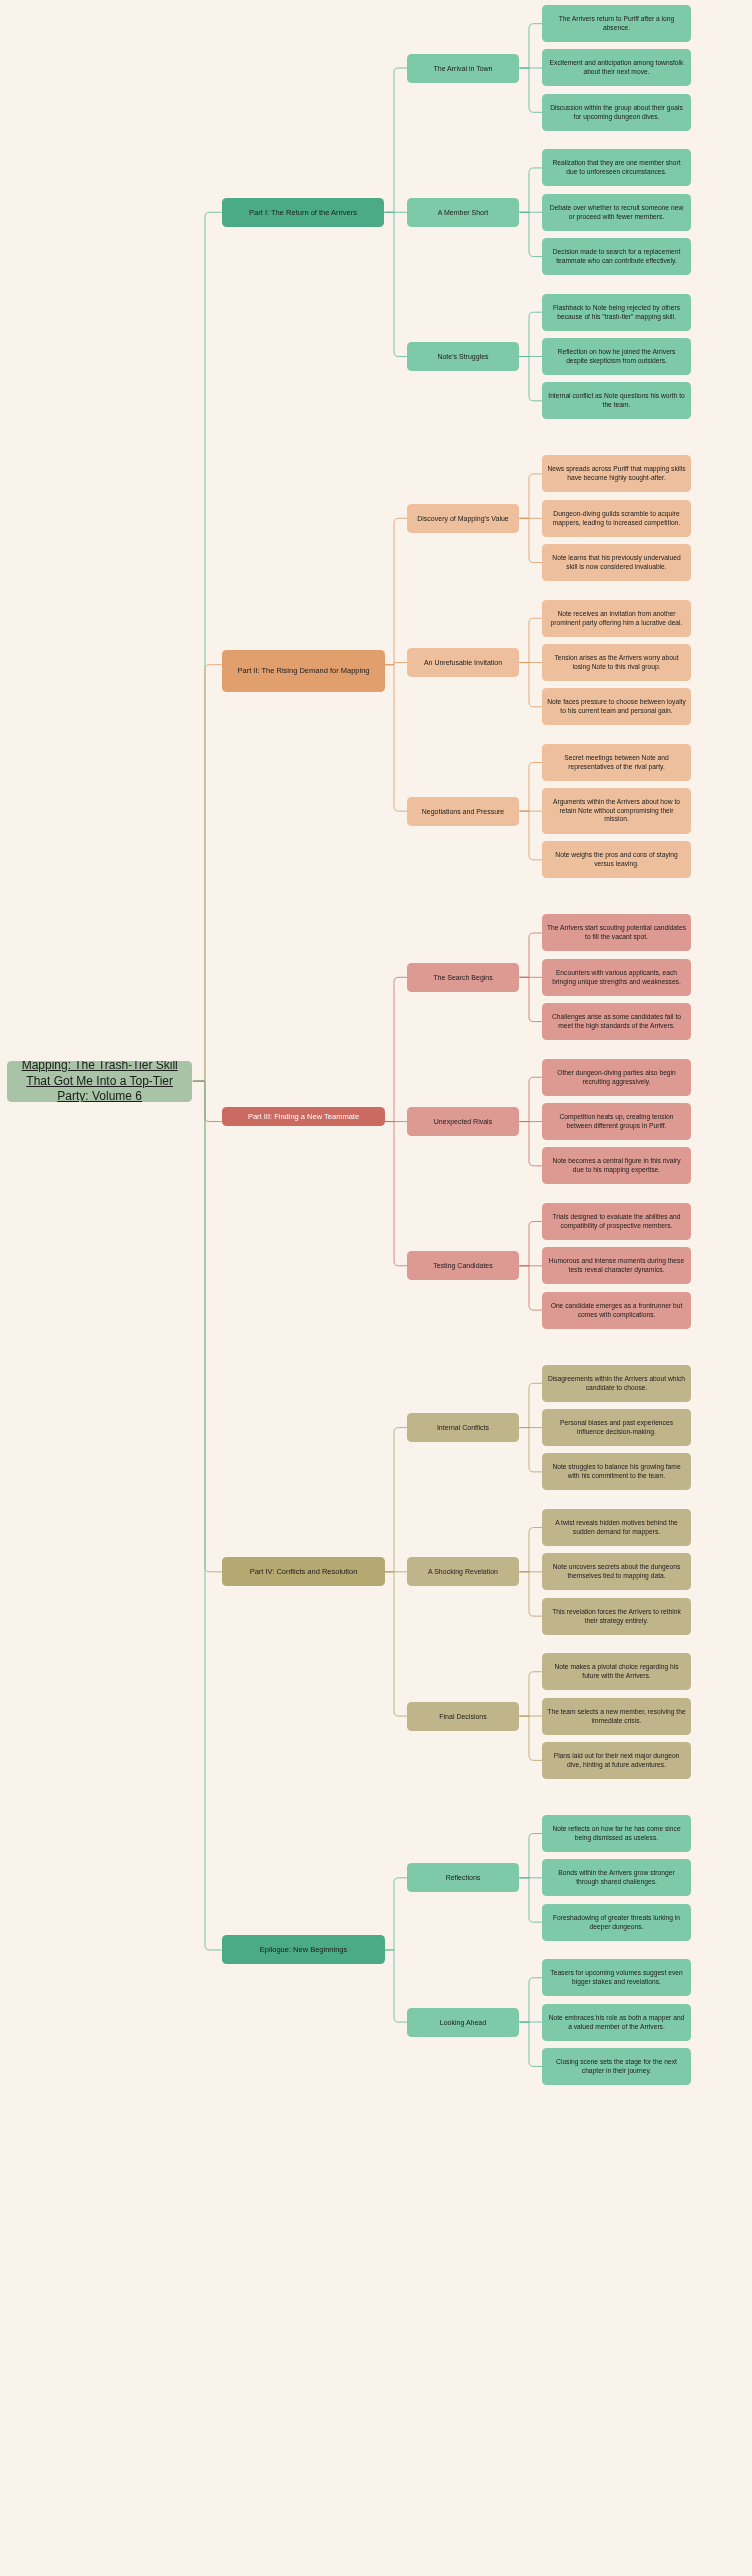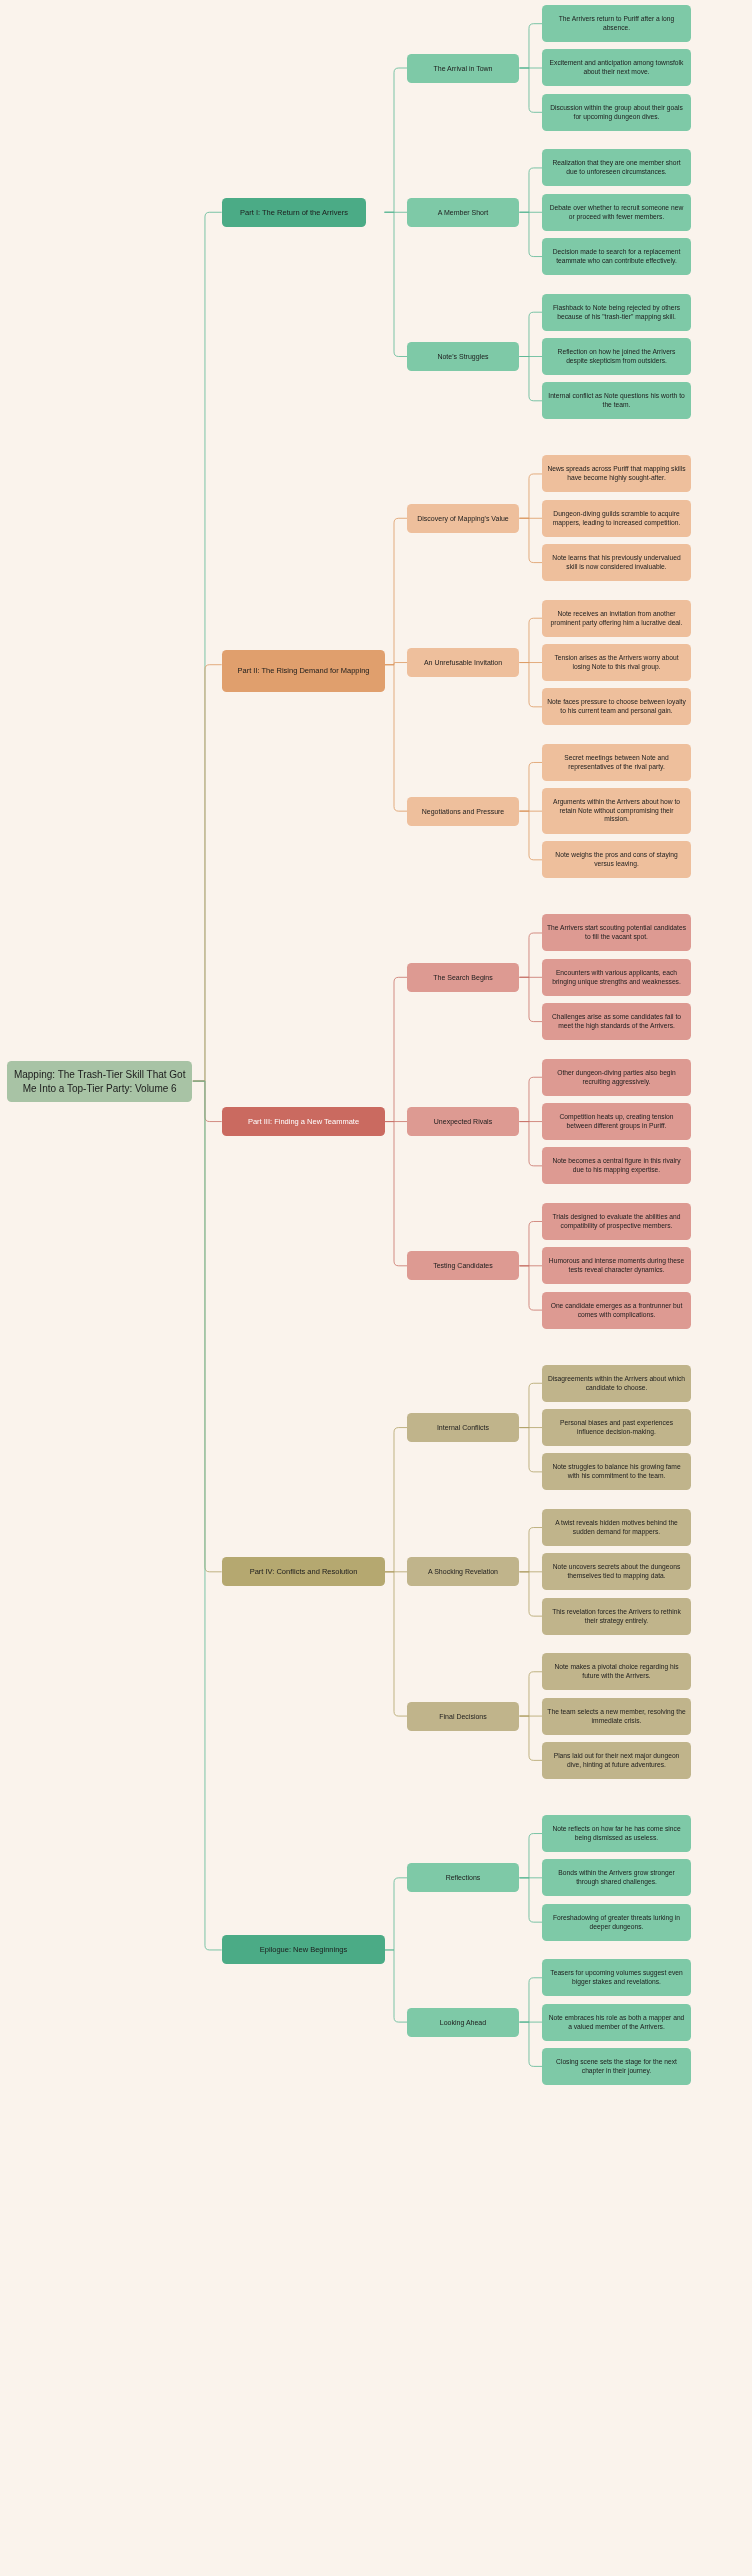--- a/index.html
+++ b/index.html
@@ -32,22 +32,23 @@
     display: flex;
     align-items: center;
     justify-content: center;
     text-align: center;
     color: #1c1c1c;
     line-height: 1.32;
     padding: 3.1px 4.6px;
     overflow: hidden;
   }
   .node-root {
-    font-size: 10px;
+    font-size: 12px;
     background: #a8c3a5;
+    text-decoration: underline;
   }
   .node-l1 {
     font-size: 7.5px;
   }
   .node-l2 {
     font-size: 7px;
   }
   .node-l3 {
     font-size: 6.7px;
   }
@@ -126,21 +127,21 @@
       <path d="M 1008 3645 H 1026.48 V 3568 Q 1026.48 3559 1035.48 3559 H 1052" fill="none" stroke="#5fb896" stroke-width="1.6"></path>
       <path d="M 1008 3645 L 1052 3645" fill="none" stroke="#5fb896" stroke-width="1.6"></path>
       <path d="M 1008 3645 H 1026.48 V 3722 Q 1026.48 3731 1035.48 3731 H 1052" fill="none" stroke="#5fb896" stroke-width="1.6"></path>
       <path d="M 746 3785 H 764.48 V 3916 Q 764.48 3925 773.48 3925 H 790" fill="none" stroke="#5fb896" stroke-width="1.6"></path>
       <path d="M 1008 3925 H 1026.48 V 3848 Q 1026.48 3839 1035.48 3839 H 1052" fill="none" stroke="#5fb896" stroke-width="1.6"></path>
       <path d="M 1008 3925 L 1052 3925" fill="none" stroke="#5fb896" stroke-width="1.6"></path>
       <path d="M 1008 3925 H 1026.48 V 4002 Q 1026.48 4011 1035.48 4011 H 1052" fill="none" stroke="#5fb896" stroke-width="1.6"></path>
     </svg>
   <div id="nodes">
       <div class="node node-root node-root" style="left: 7.2px; top: 1061px; width: 185px; height: 41px;">Mapping: The Trash-Tier Skill That Got Me Into a Top-Tier Party: Volume 6</div>
-      <div class="node node-l1 c-green-1" style="left: 222px; top: 198px; width: 144px; height: 29px;">Part I: The Return of the Arrivers</div>
+      <div class="node node-l1 c-green-1" style="left: 222px; top: 198px; width: 162px; height: 29px;">Part I: The Return of the Arrivers</div>
       <div class="node node-l2 c-green-2" style="left: 407px; top: 54px; width: 112px; height: 29px;">The Arrival in Town</div>
       <div class="node node-l3 c-green-3" style="left: 542px; top: 5.2px; width: 149px; height: 37px;">The Arrivers return to Puriff after a long absence.</div>
       <div class="node node-l3 c-green-3" style="left: 542px; top: 49px; width: 149px; height: 37px;">Excitement and anticipation among townsfolk about their next move.</div>
       <div class="node node-l3 c-green-3" style="left: 542px; top: 94px; width: 149px; height: 37px;">Discussion within the group about their goals for upcoming dungeon dives.</div>
       <div class="node node-l2 c-green-2" style="left: 407px; top: 198px; width: 112px; height: 29px;">A Member Short</div>
       <div class="node node-l3 c-green-3" style="left: 542px; top: 149px; width: 149px; height: 37px;">Realization that they are one member short due to unforeseen circumstances.</div>
       <div class="node node-l3 c-green-3" style="left: 542px; top: 194px; width: 149px; height: 37px;">Debate over whether to recruit someone new or proceed with fewer members.</div>
       <div class="node node-l3 c-green-3" style="left: 542px; top: 238px; width: 149px; height: 37px;">Decision made to search for a replacement teammate who can contribute effectively.</div>
       <div class="node node-l2 c-green-2" style="left: 407px; top: 342px; width: 112px; height: 29px;">Note's Struggles</div>
       <div class="node node-l3 c-green-3" style="left: 542px; top: 294px; width: 149px; height: 37px;">Flashback to Note being rejected by others because of his "trash-tier" mapping skill.</div>
@@ -152,21 +153,21 @@
       <div class="node node-l3 c-orange-3" style="left: 542px; top: 500px; width: 149px; height: 37px;">Dungeon-diving guilds scramble to acquire mappers, leading to increased competition.</div>
       <div class="node node-l3 c-orange-3" style="left: 542px; top: 544px; width: 149px; height: 37px;">Note learns that his previously undervalued skill is now considered invaluable.</div>
       <div class="node node-l2 c-orange-2" style="left: 407px; top: 648px; width: 112px; height: 29px;">An Unrefusable Invitation</div>
       <div class="node node-l3 c-orange-3" style="left: 542px; top: 600px; width: 149px; height: 37px;">Note receives an invitation from another prominent party offering him a lucrative deal.</div>
       <div class="node node-l3 c-orange-3" style="left: 542px; top: 644px; width: 149px; height: 37px;">Tension arises as the Arrivers worry about losing Note to this rival group.</div>
       <div class="node node-l3 c-orange-3" style="left: 542px; top: 688px; width: 149px; height: 37px;">Note faces pressure to choose between loyalty to his current team and personal gain.</div>
       <div class="node node-l2 c-orange-2" style="left: 407px; top: 797px; width: 112px; height: 29px;">Negotiations and Pressure</div>
       <div class="node node-l3 c-orange-3" style="left: 542px; top: 744px; width: 149px; height: 37px;">Secret meetings between Note and representatives of the rival party.</div>
       <div class="node node-l3 c-orange-3" style="left: 542px; top: 788px; width: 149px; height: 46px;">Arguments within the Arrivers about how to retain Note without compromising their mission.</div>
       <div class="node node-l3 c-orange-3" style="left: 542px; top: 841px; width: 149px; height: 37px;">Note weighs the pros and cons of staying versus leaving.</div>
-      <div class="node node-l1 c-red-1" style="left: 222px; top: 1107px; width: 163px; height: 29px;">Part III: Finding a New Teammate</div>
+      <div class="node node-l1 c-red-1" style="left: 222px; top: 1107px; width: 163px; height: 19px;">Part III: Finding a New Teammate</div>
       <div class="node node-l2 c-red-2" style="left: 407px; top: 963px; width: 112px; height: 29px;">The Search Begins</div>
       <div class="node node-l3 c-red-3" style="left: 542px; top: 914px; width: 149px; height: 37px;">The Arrivers start scouting potential candidates to fill the vacant spot.</div>
       <div class="node node-l3 c-red-3" style="left: 542px; top: 959px; width: 149px; height: 37px;">Encounters with various applicants, each bringing unique strengths and weaknesses.</div>
       <div class="node node-l3 c-red-3" style="left: 542px; top: 1003px; width: 149px; height: 37px;">Challenges arise as some candidates fail to meet the high standards of the Arrivers.</div>
       <div class="node node-l2 c-red-2" style="left: 407px; top: 1107px; width: 112px; height: 29px;">Unexpected Rivals</div>
       <div class="node node-l3 c-red-3" style="left: 542px; top: 1059px; width: 149px; height: 37px;">Other dungeon-diving parties also begin recruiting aggressively.</div>
       <div class="node node-l3 c-red-3" style="left: 542px; top: 1103px; width: 149px; height: 37px;">Competition heats up, creating tension between different groups in Puriff.</div>
       <div class="node node-l3 c-red-3" style="left: 542px; top: 1147px; width: 149px; height: 37px;">Note becomes a central figure in this rivalry due to his mapping expertise.</div>
       <div class="node node-l2 c-red-2" style="left: 407px; top: 1251px; width: 112px; height: 29px;">Testing Candidates</div>
       <div class="node node-l3 c-red-3" style="left: 542px; top: 1203px; width: 149px; height: 37px;">Trials designed to evaluate the abilities and compatibility of prospective members.</div>

